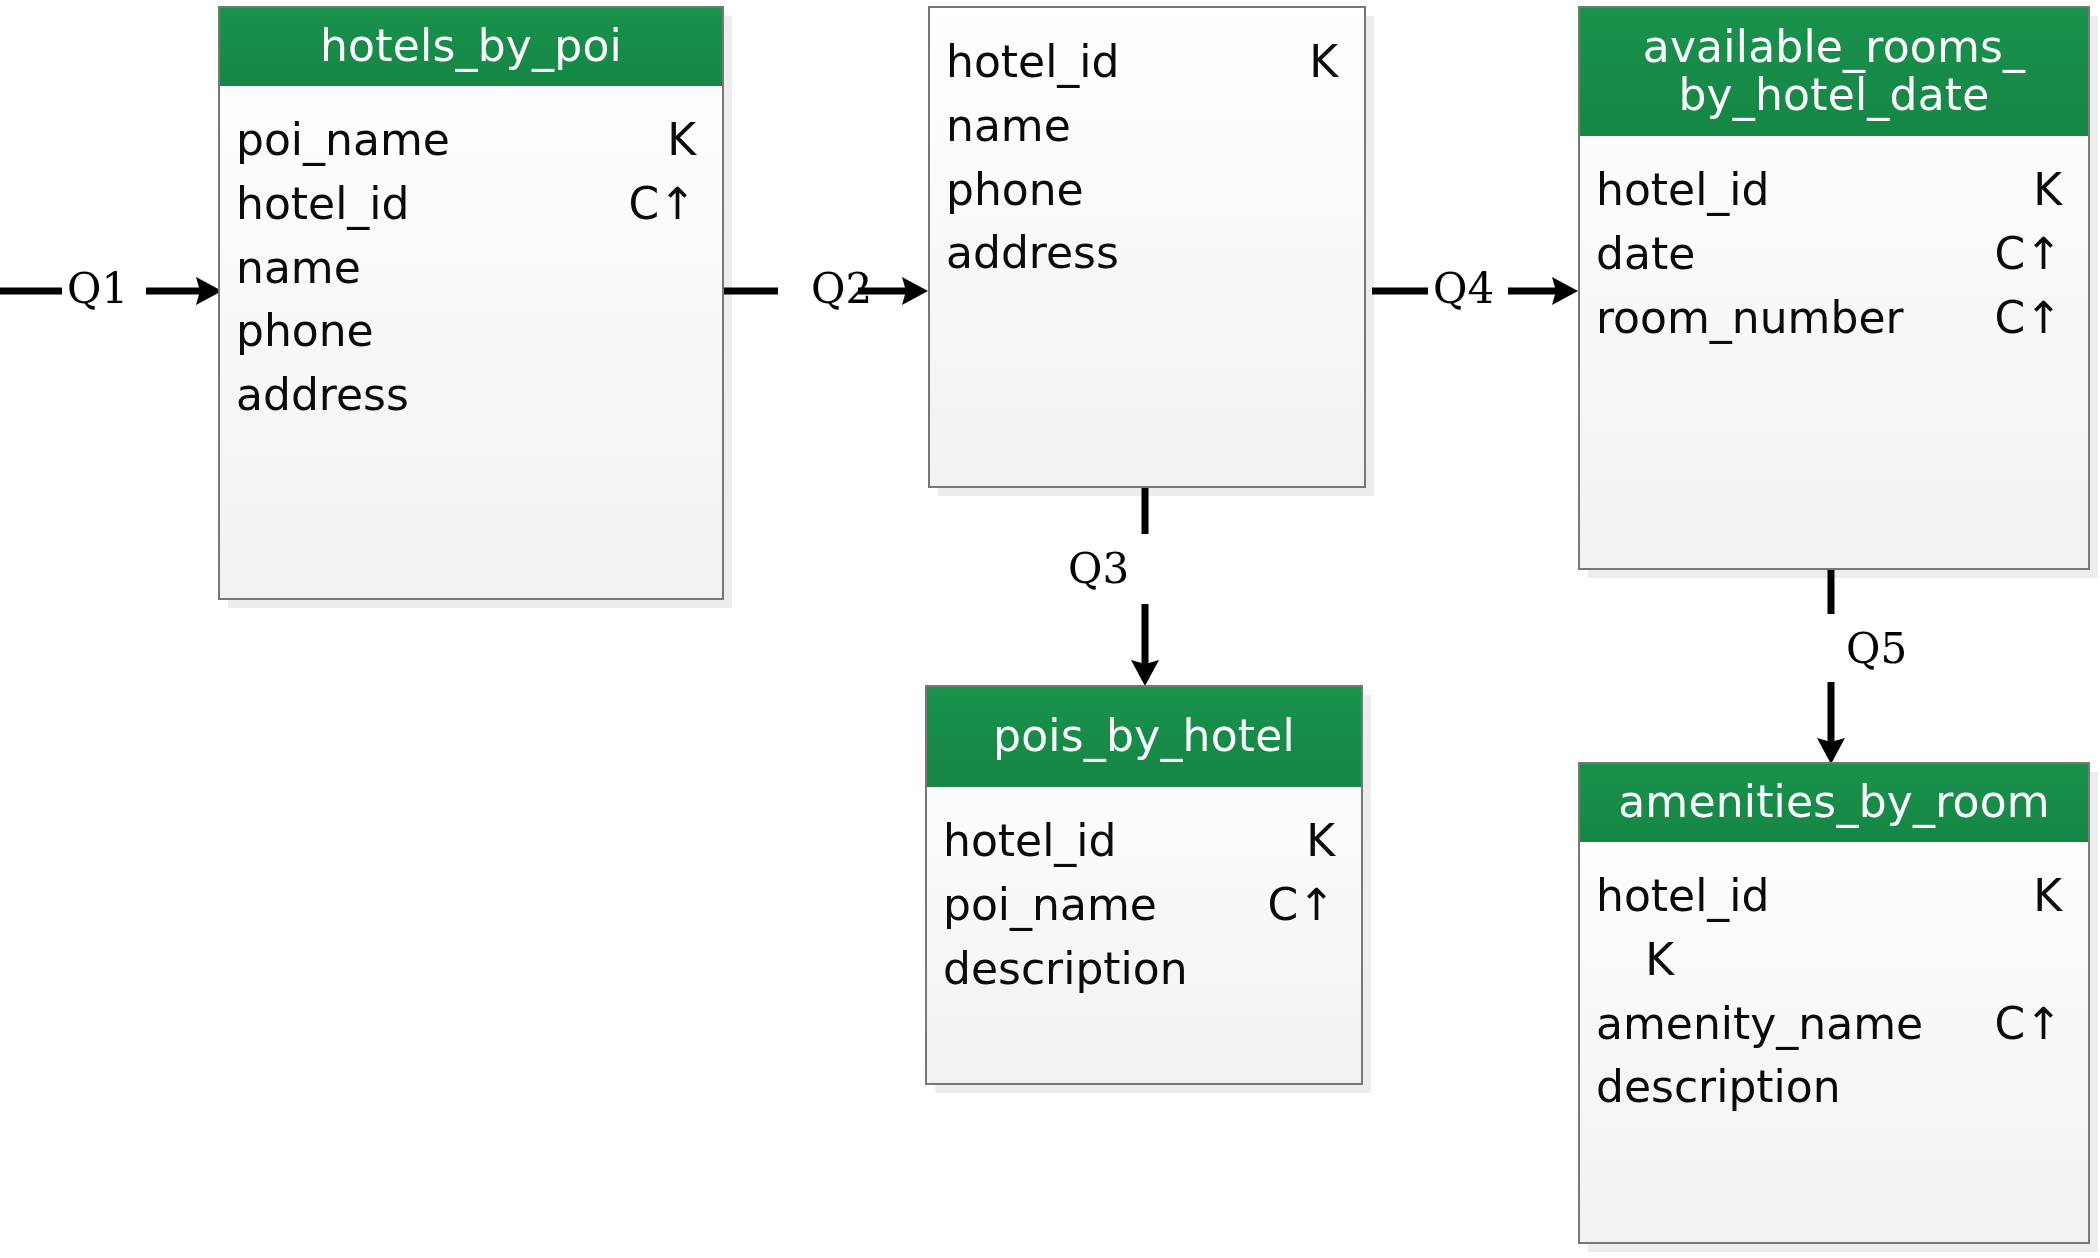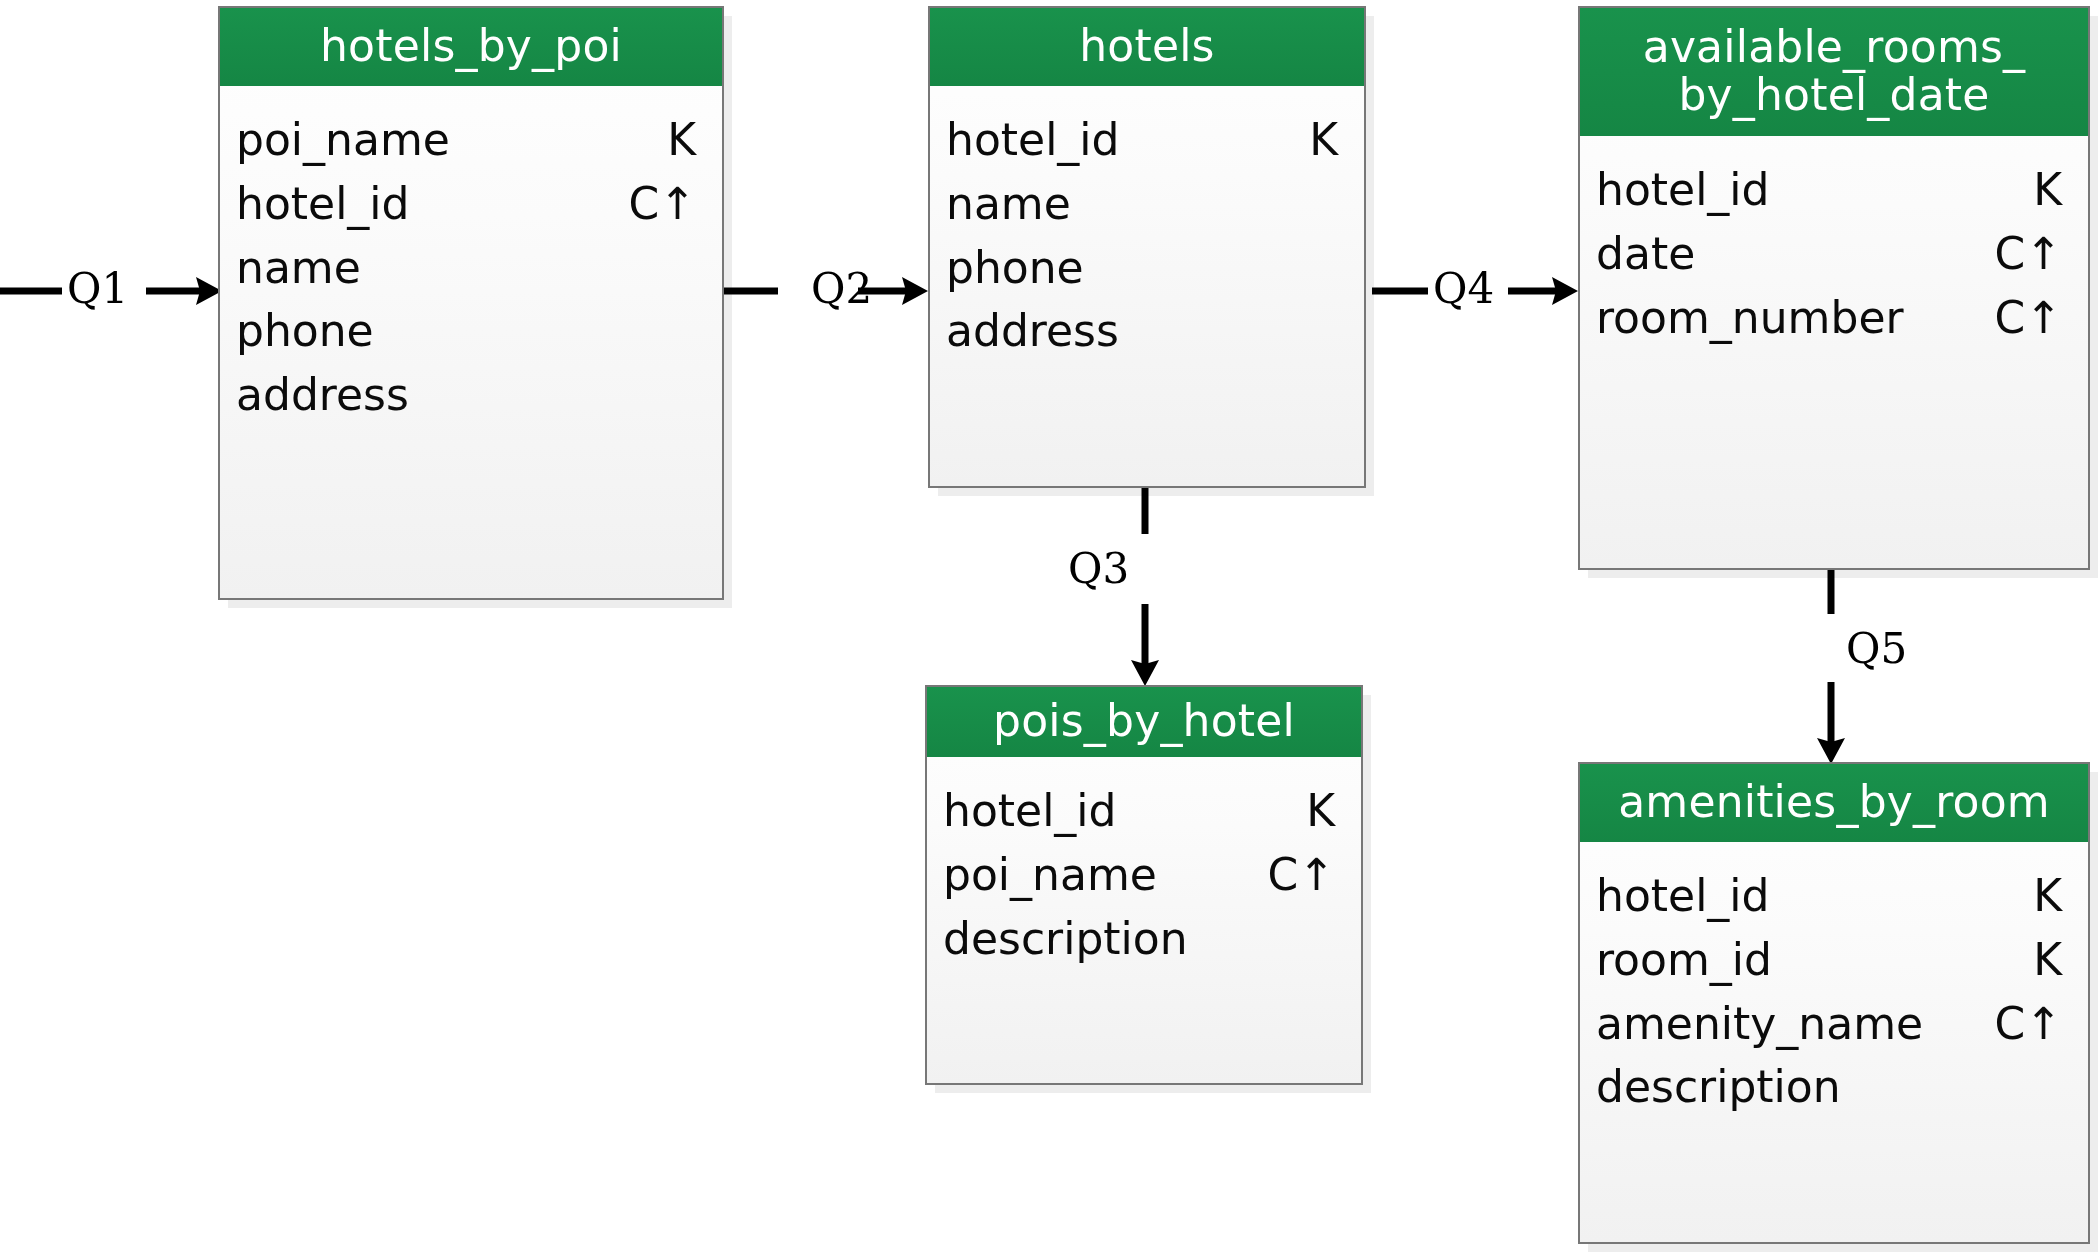--- a/index.html
+++ b/index.html
@@ -149,21 +149,20 @@
         <span class="field-key"></span>
       </div>
       <div class="field-row">
         <span class="field-name">address</span>
         <span class="field-key"></span>
       </div>
     </div>
   </div>
 
   <div class="table-box" style="left:928px; top:6px; width:438px; height:482px;">
-    <div class="table-header" style="height:78px;">hotels</div>
     <div class="table-body">
       <div class="field-row">
         <span class="field-name">hotel_id</span>
         <span class="field-key">K</span>
       </div>
       <div class="field-row">
         <span class="field-name">name</span>
         <span class="field-key"></span>
       </div>
       <div class="field-row">
@@ -190,21 +189,21 @@
         <span class="field-key">C↑</span>
       </div>
       <div class="field-row">
         <span class="field-name">room_number</span>
         <span class="field-key">C↑</span>
       </div>
     </div>
   </div>
 
   <div class="table-box" style="left:925px; top:685px; width:438px; height:400px;">
-    <div class="table-header" style="height:70px;">pois_by_hotel</div>
+    <div class="table-header" style="height:100px;">pois_by_hotel</div>
     <div class="table-body">
       <div class="field-row">
         <span class="field-name">hotel_id</span>
         <span class="field-key">K</span>
       </div>
       <div class="field-row">
         <span class="field-name">poi_name</span>
         <span class="field-key">C↑</span>
       </div>
       <div class="field-row">
@@ -215,21 +214,20 @@
   </div>
 
   <div class="table-box" style="left:1578px; top:762px; width:512px; height:482px;">
     <div class="table-header" style="height:78px;">amenities_by_room</div>
     <div class="table-body">
       <div class="field-row">
         <span class="field-name">hotel_id</span>
         <span class="field-key">K</span>
       </div>
       <div class="field-row">
-        <span class="field-name">room_id</span>
         <span class="field-key">K</span>
       </div>
       <div class="field-row">
         <span class="field-name">amenity_name</span>
         <span class="field-key">C↑</span>
       </div>
       <div class="field-row">
         <span class="field-name">description</span>
         <span class="field-key"></span>
       </div>

